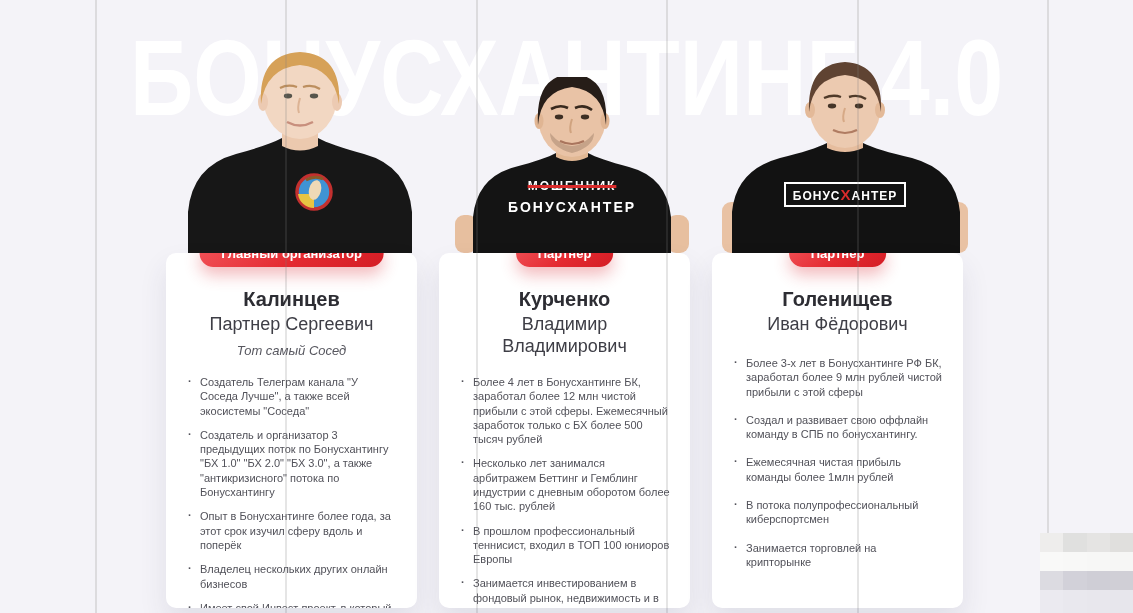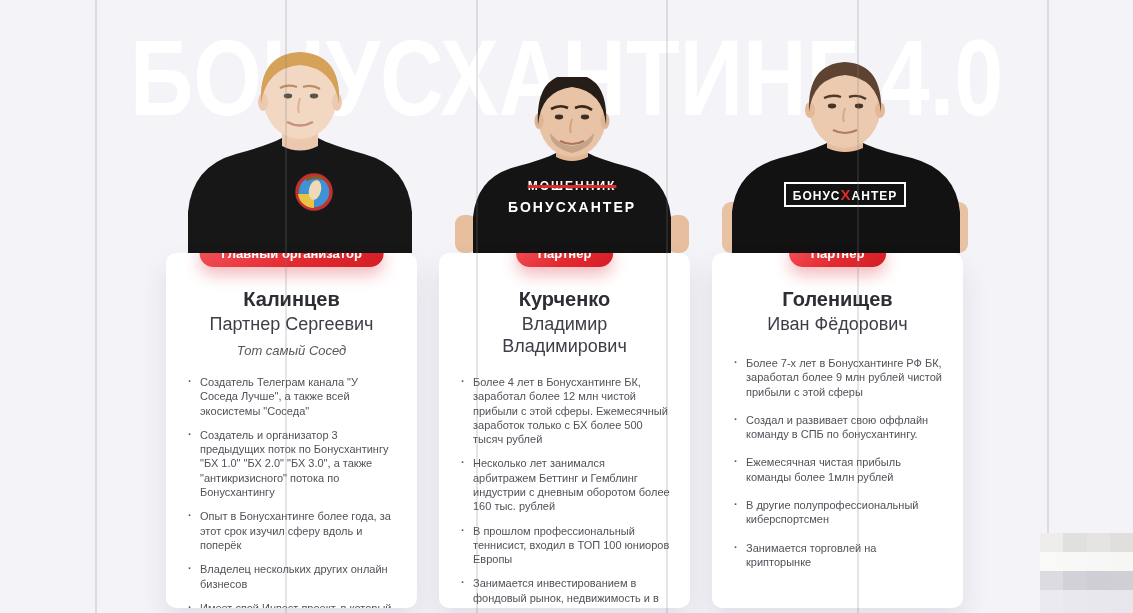--- a/index.html
+++ b/index.html
@@ -192,24 +192,24 @@
     </ul>
   </div>
 
   <div class="card">
     <div class="badge">Партнер</div>
     <div class="name-block">
       <div class="last-name">Голенищев</div>
       <div class="first-name">Иван Фёдорович</div>
     </div>
     <ul class="bullets" style="margin-top:20px;">
-      <li style="margin-bottom:14px;">Более 7-х лет в Бонусхантинге РФ БК, заработал более 9 млн рублей чистой прибыли с этой сферы</li>
+      <li style="margin-bottom:14px;">Более 3-х лет в Бонусхантинге РФ БК, заработал более 9 млн рублей чистой прибыли с этой сферы</li>
       <li style="margin-bottom:14px;">Создал и развивает свою оффлайн команду в СПБ по бонусхантингу.</li>
       <li style="margin-bottom:14px;">Ежемесячная чистая прибыль команды более 1млн рублей</li>
-      <li style="margin-bottom:14px;">В другие полупрофессиональный киберспортсмен</li>
+      <li style="margin-bottom:14px;">В потока полупрофессиональный киберспортсмен</li>
       <li>Занимается торговлей на крипторынке</li>
     </ul>
   </div>
 
 </div>
 
 <div class="blur-grid">
   <div style="background:#eeedec"></div>
     <div style="background:#e0e0df"></div>
     <div style="background:#e5e4e3"></div>

